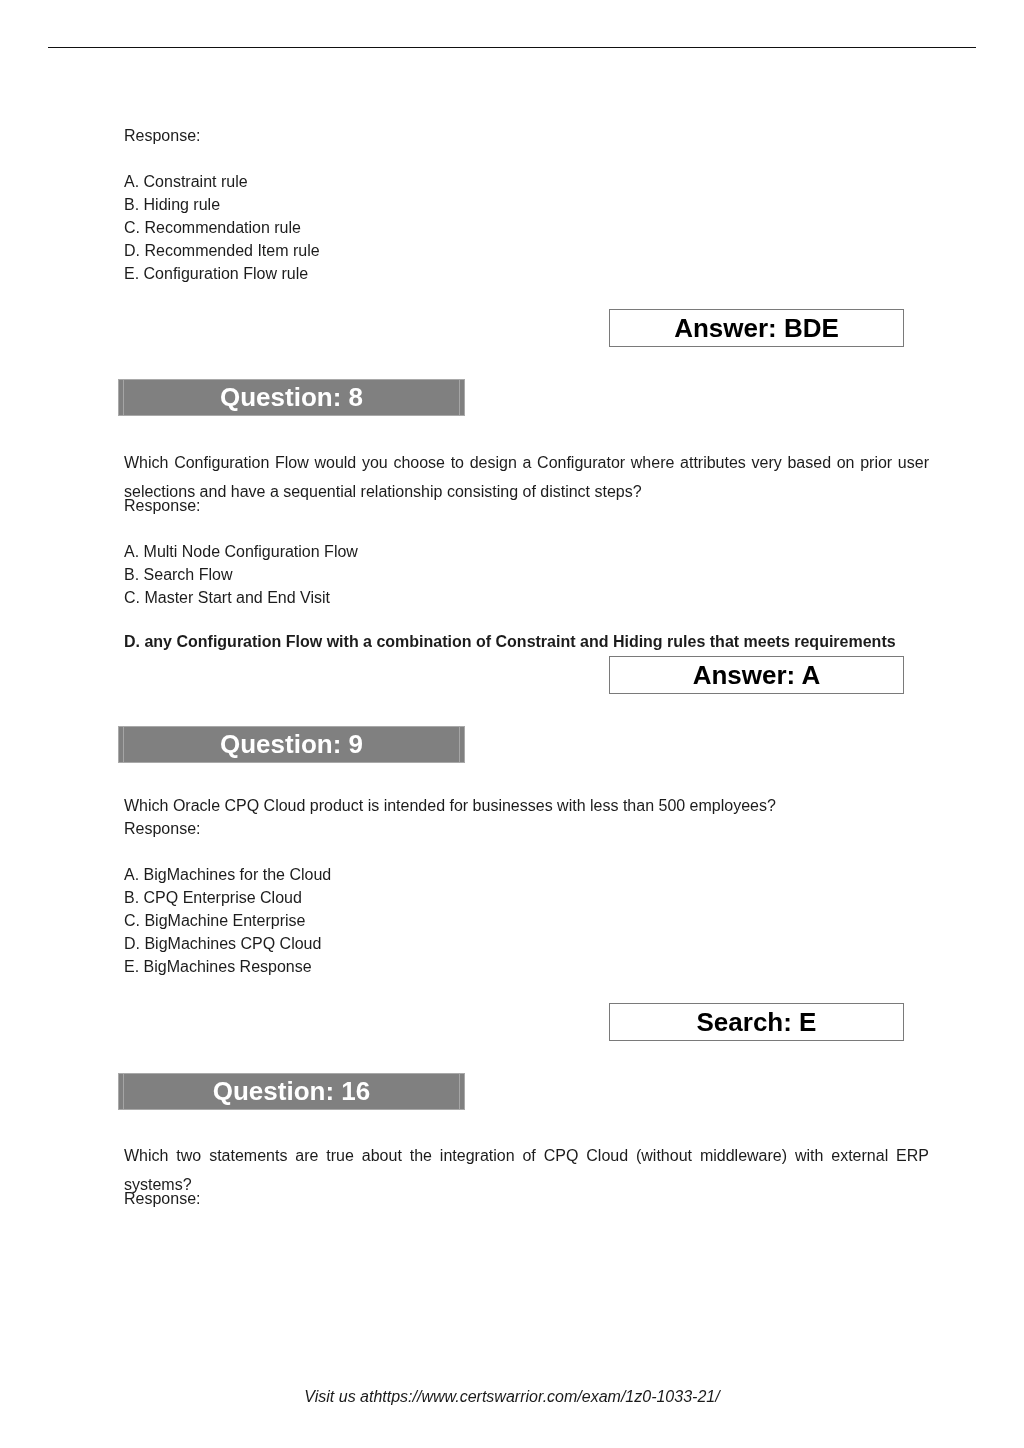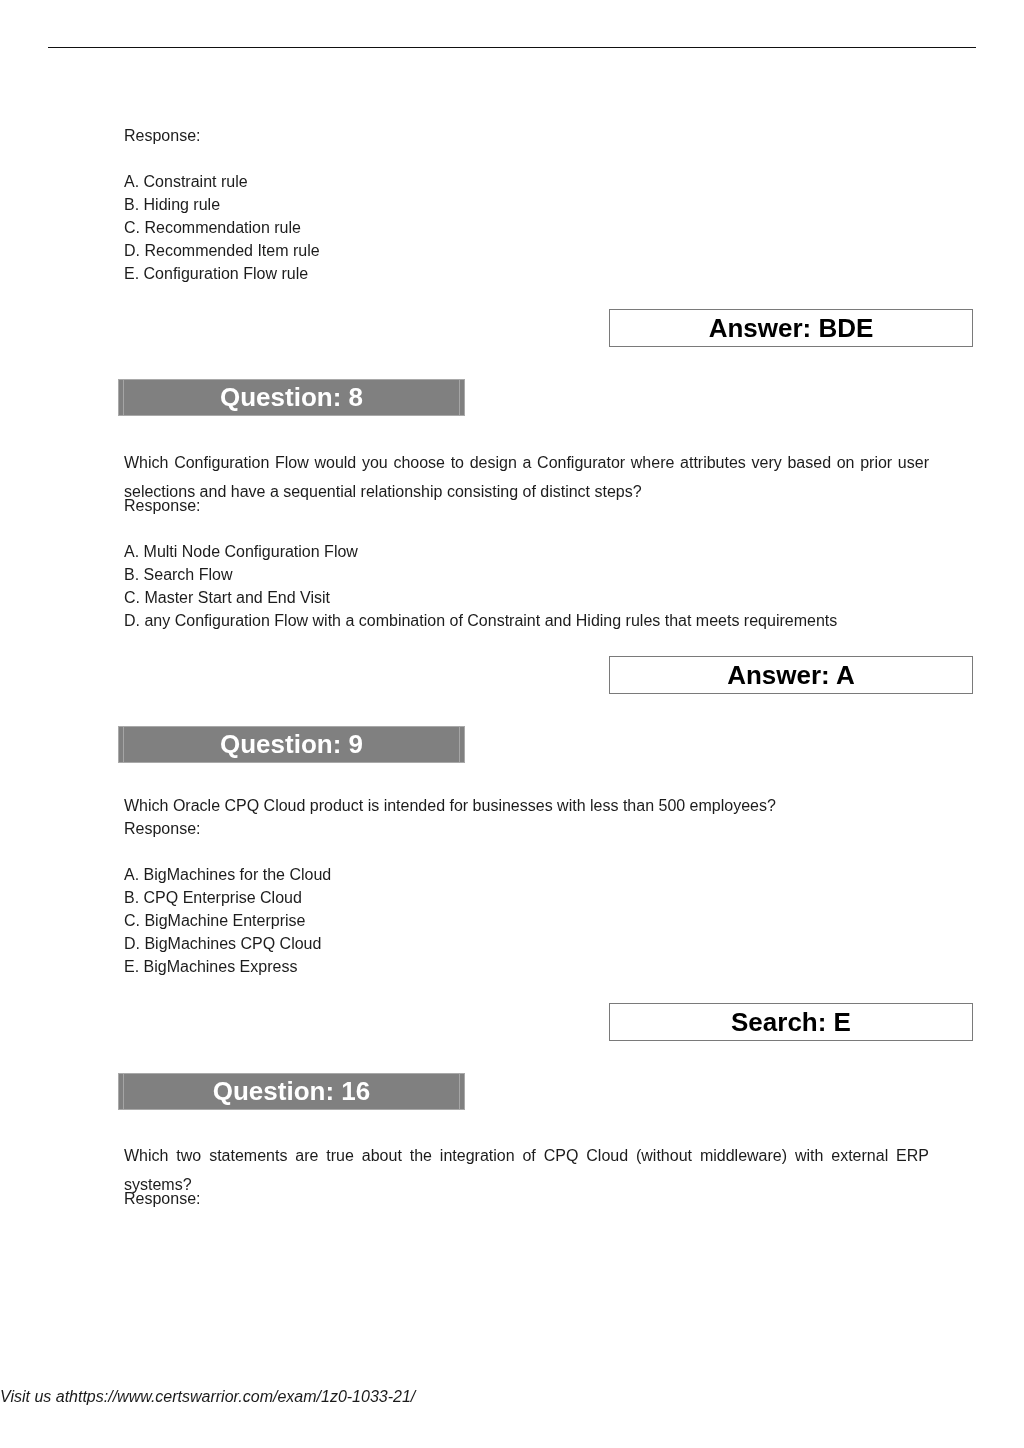--- a/index.html
+++ b/index.html
@@ -37,21 +37,21 @@
       width: 805px;
       font-size: 16px;
       line-height: 29px;
       color: #1c1c1c;
       text-align: justify;
       text-align-last: left;
     }
     .answer-box {
       position: absolute;
       left: 609px;
-      width: 364px;
+      width: 295px;
       height: 38px;
       border: 1px solid #7a7a7a;
       box-sizing: border-box;
       display: flex;
       align-items: center;
       justify-content: center;
       font-size: 26px;
       font-weight: bold;
       color: #000000;
       background: #ffffff;
@@ -80,21 +80,21 @@
       width: 1px;
       background: #a5a5a5;
     }
     .question-header::before { left: 4px; }
     .question-header::after { right: 4px; }
     .footer {
       position: absolute;
       left: 0;
       width: 1024px;
       top: 1388px;
-      text-align: left;
+      text-align: center;
       font-size: 16px;
       font-style: italic;
       color: #1a1a1a;
     }
   </style>
 </head>
 <body>
 
 <div class="top-rule"></div>
 
@@ -105,30 +105,30 @@
 <div class="text-line" style="top:239px;">D. Recommended Item rule</div>
 <div class="text-line" style="top:262px;">E. Configuration Flow rule</div>
 <div class="answer-box" style="top:309px;">Answer: BDE</div>
 
 <div class="question-header" style="top:379px;">Question: 8</div>
 <div class="justified" style="top:448px;">Which Configuration Flow would you choose to design a Configurator where attributes very based on prior user selections and have a sequential relationship consisting of distinct steps?</div>
 <div class="text-line" style="top:494px;">Response:</div>
 <div class="text-line" style="top:540px;">A. Multi Node Configuration Flow</div>
 <div class="text-line" style="top:563px;">B. Search Flow</div>
 <div class="text-line" style="top:586px;">C. Master Start and End Visit</div>
-<div class="text-line" style="top:609px;">D. any Configuration Flow with a combination of Constraint and Hiding rules that meets requirements</div>
+<div class="text-line" style="top:630px;font-weight:bold;">D. any Configuration Flow with a combination of Constraint and Hiding rules that meets requirements</div>
 <div class="answer-box" style="top:656px;">Answer: A</div>
 
 <div class="question-header" style="top:726px;">Question: 9</div>
 <div class="text-line" style="top:794px;">Which Oracle CPQ Cloud product is intended for businesses with less than 500 employees?</div>
 <div class="text-line" style="top:817px;">Response:</div>
 <div class="text-line" style="top:863px;">A. BigMachines for the Cloud</div>
 <div class="text-line" style="top:886px;">B. CPQ Enterprise Cloud</div>
 <div class="text-line" style="top:909px;">C. BigMachine Enterprise</div>
 <div class="text-line" style="top:932px;">D. BigMachines CPQ Cloud</div>
-<div class="text-line" style="top:955px;">E. BigMachines Express</div>
+<div class="text-line" style="top:955px;">E. BigMachines Response</div>
 <div class="answer-box" style="top:1003px;">Search: E</div>
 
 <div class="question-header" style="top:1073px;">Question: 16</div>
 <div class="justified" style="top:1141px;">Which two statements are true about the integration of CPQ Cloud (without middleware) with external ERP systems?</div>
 <div class="text-line" style="top:1187px;">Response:</div>
 
 <div class="footer">Visit us athttps://www.certswarrior.com/exam/1z0-1033-21/</div>
 
 </body></html>

